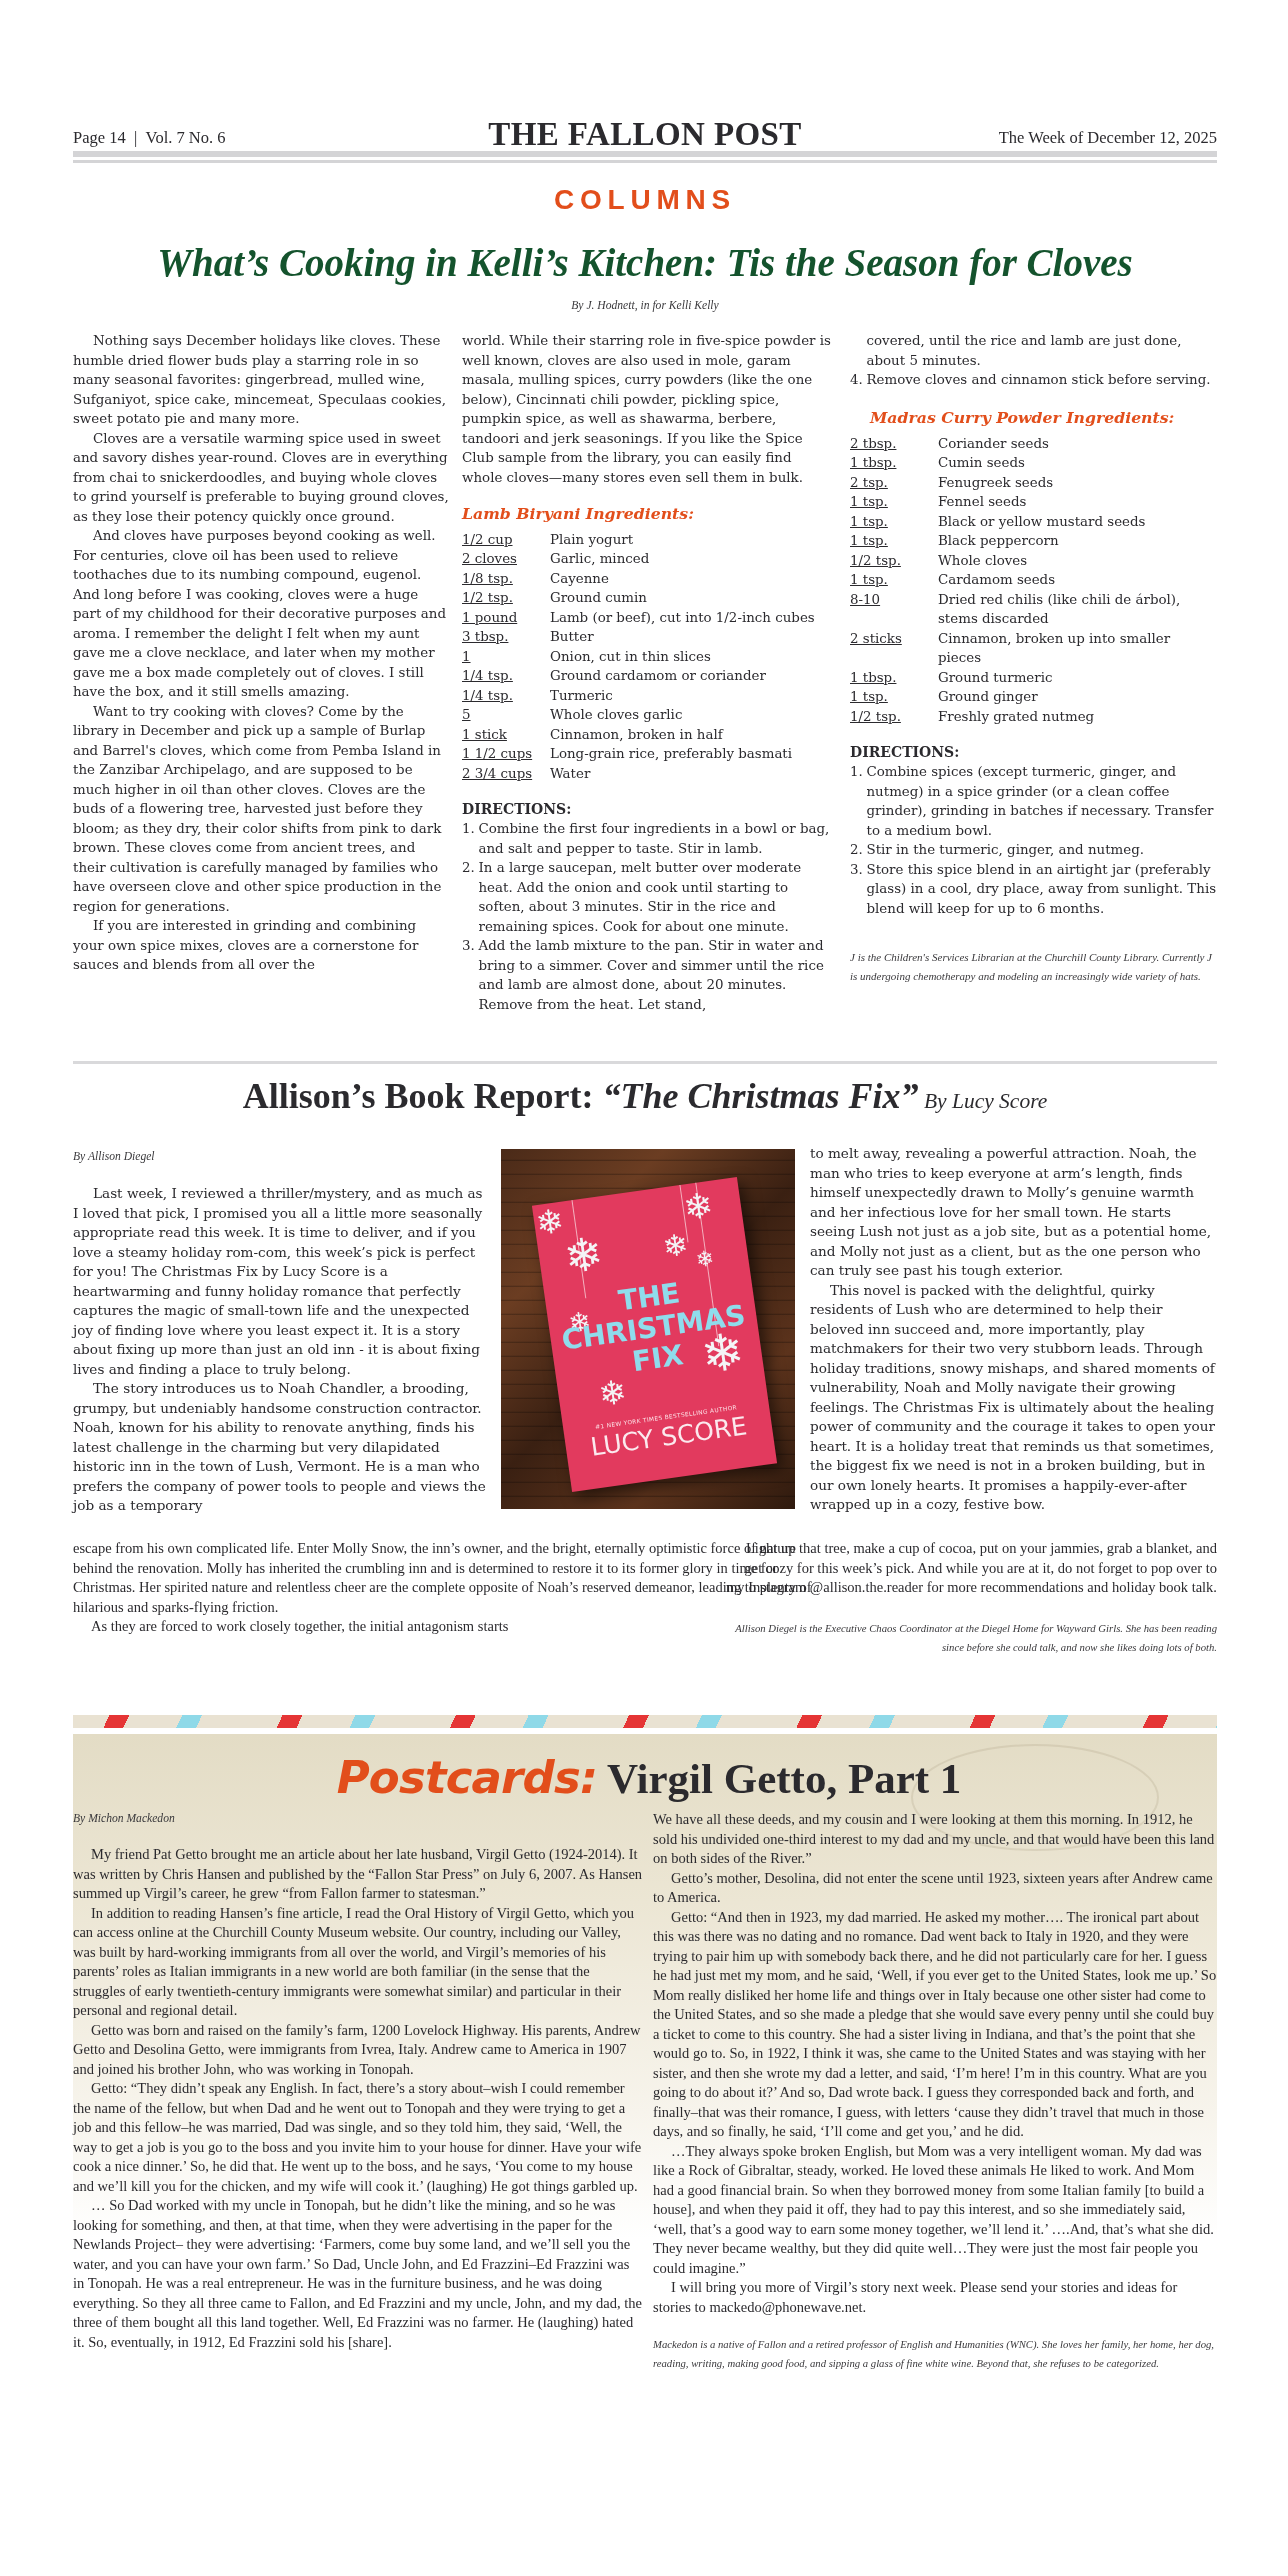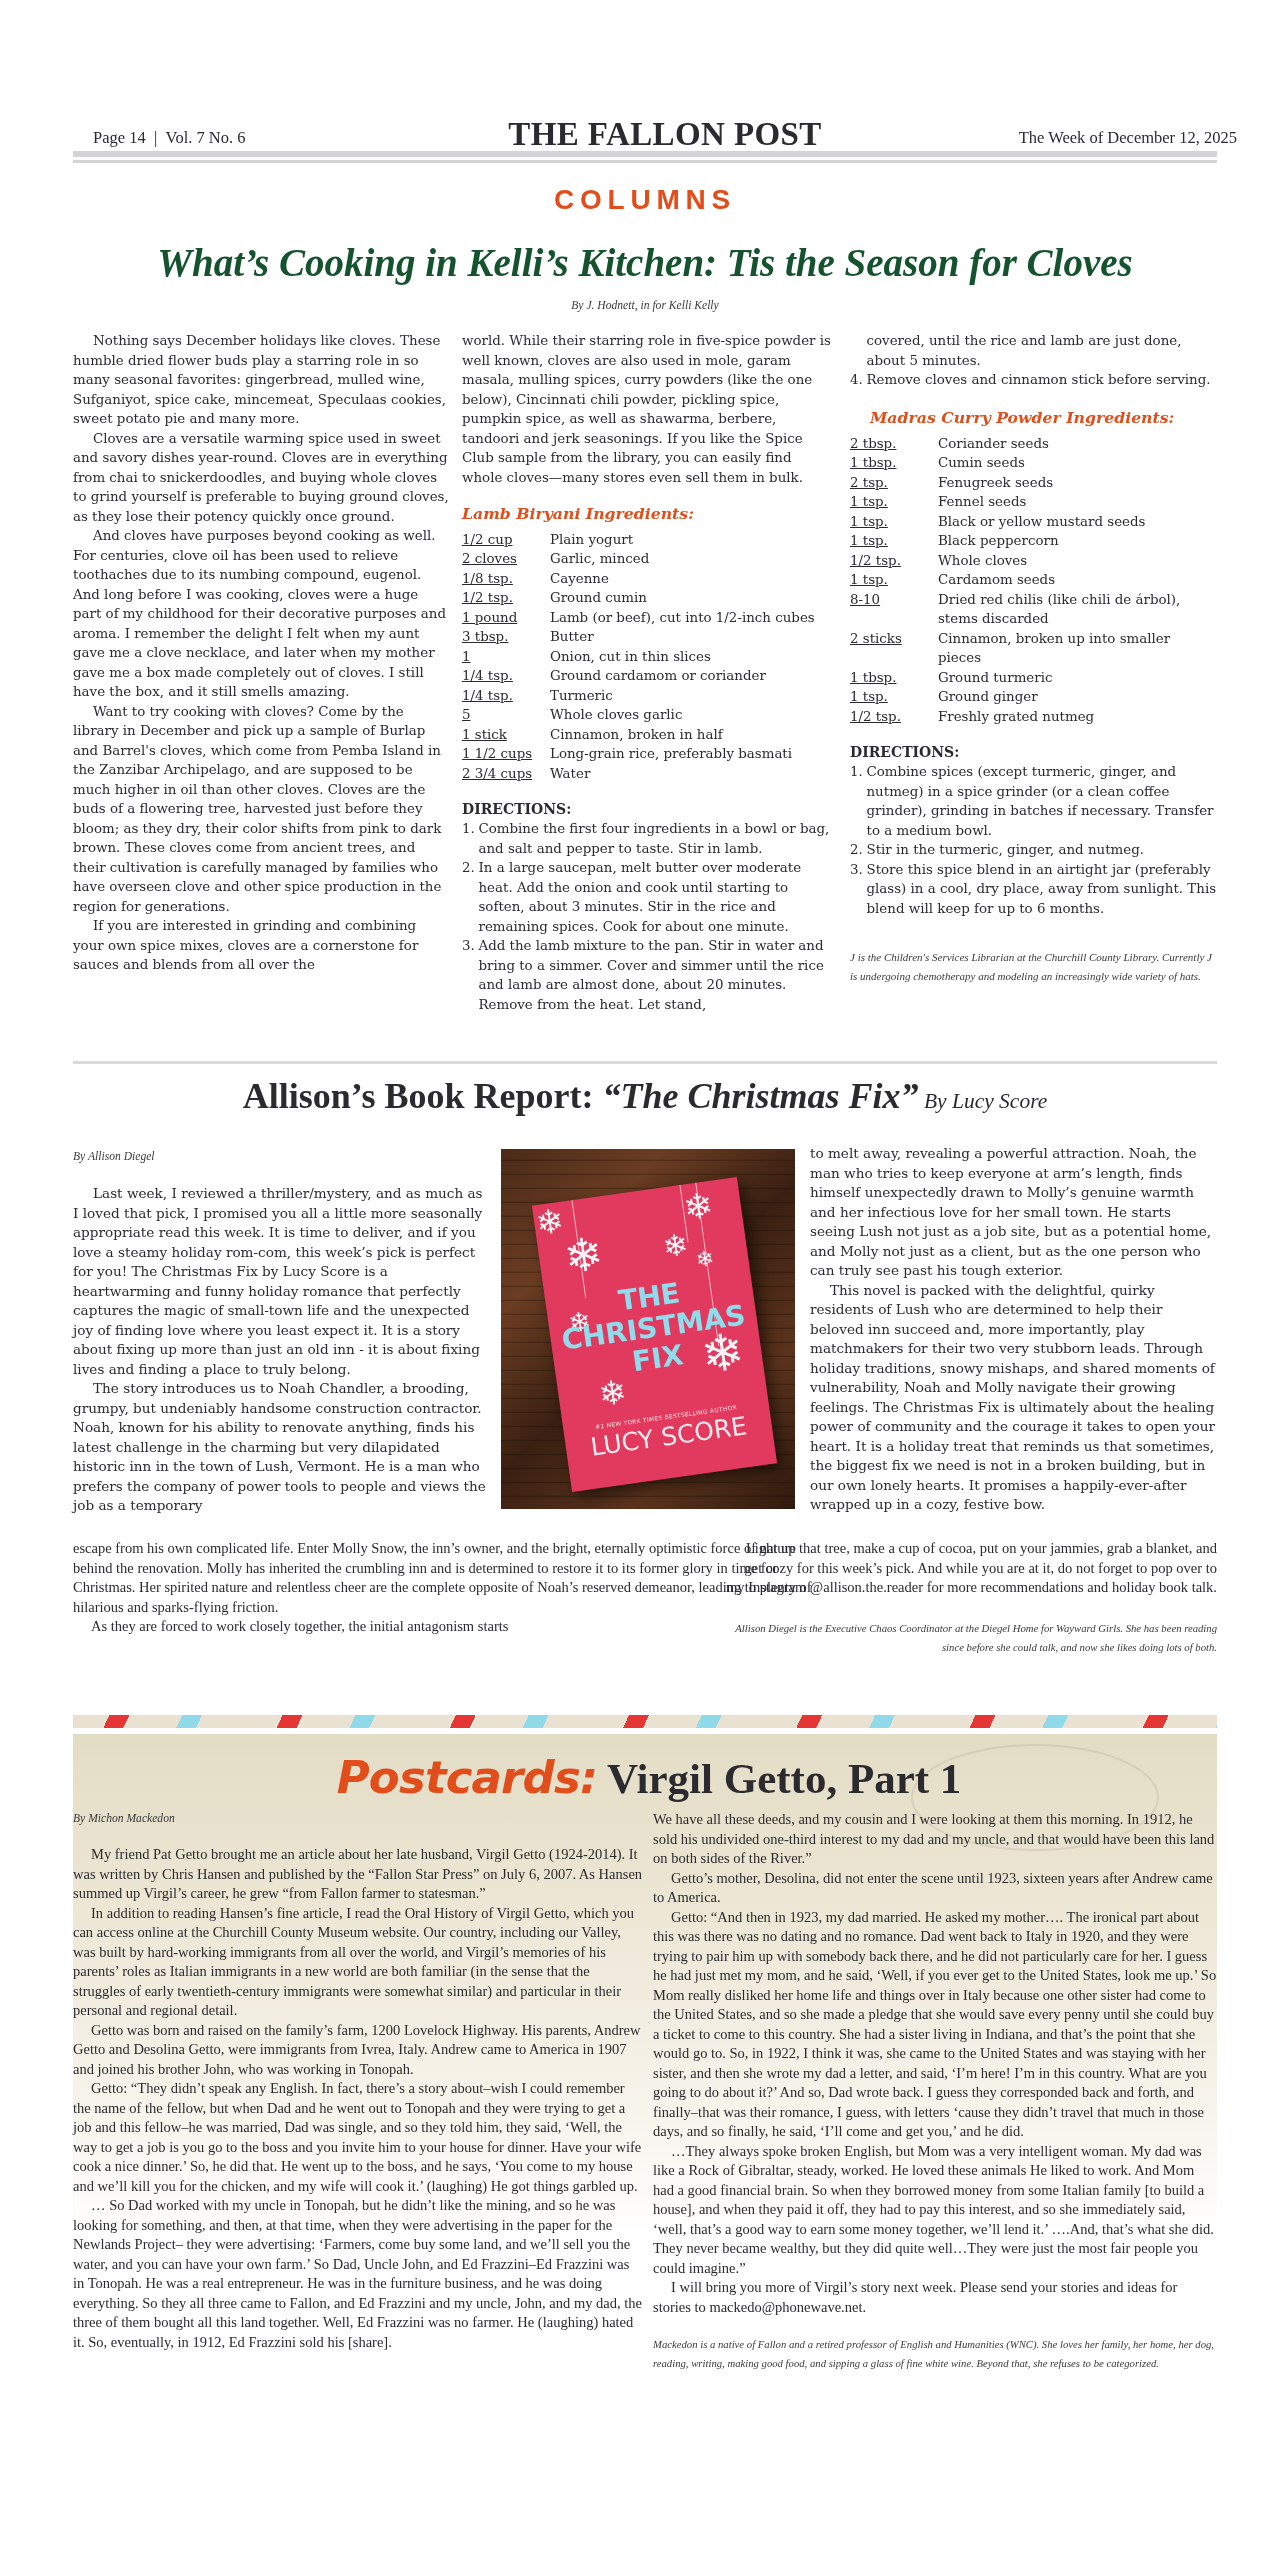--- a/index.html
+++ b/index.html
@@ -2,21 +2,21 @@
 <html style="font-size:13.2px"><head>
 <meta charset="utf-8">
 <style>
   * { box-sizing: border-box; margin: 0; padding: 0; }
   html, body { width: 1288px; background: #ffffff; }
   body { font-family: "DejaVu Serif", "Liberation Serif", serif; color: #2b2a2e; position: relative; height: 2576px; overflow: hidden; }
 
   .page { position: absolute; left: 73px; top: 0; width: 1144px; }
 
   
-  .masthead { position: absolute; top: 116px; left: 0; width: 1144px; height: 41px; margin-left: 20px; }
+  .masthead { position: absolute; top: 116px; left: 0; width: 1144px; height: 41px; }
   .mh-left { position: absolute; left: 0; top: 11.6px; font-family: "Liberation Serif", serif; font-size: 16.5px; color: #2b2a2e; }
   .mh-left .sep { display: inline-block; margin: 0 8.3px; }
   .mh-title { position: absolute; left: 0; right: 0; top: 0; text-align: center; font-family: "Liberation Serif", serif; font-weight: bold; font-size: 33px; letter-spacing: 0.4px; color: #2b2a2e; }
   .mh-right { position: absolute; right: 0; top: 11.6px; font-family: "Liberation Serif", serif; font-size: 16.5px; color: #2b2a2e; }
   .rule-thick { position: absolute; top: 151px; left: 0; width: 1144px; height: 5.8px; background: #d4d4d6; }
   .rule-thin { position: absolute; top: 160px; left: 0; width: 1144px; height: 2.5px; background: #d4d4d6; }
 
   .section-label { position: absolute; top: 184px; left: 0; width: 1144px; text-align: center; font-family: "Liberation Sans", sans-serif; font-weight: bold; font-size: 28px; letter-spacing: 5.8px; color: #e24e1b; }
 
   .headline-1 { position: absolute; top: 240px; left: 0; width: 1144px; text-align: center; font-family: "Liberation Serif", serif; font-weight: bold; font-style: italic; font-size: 39px; color: #14532d; }

